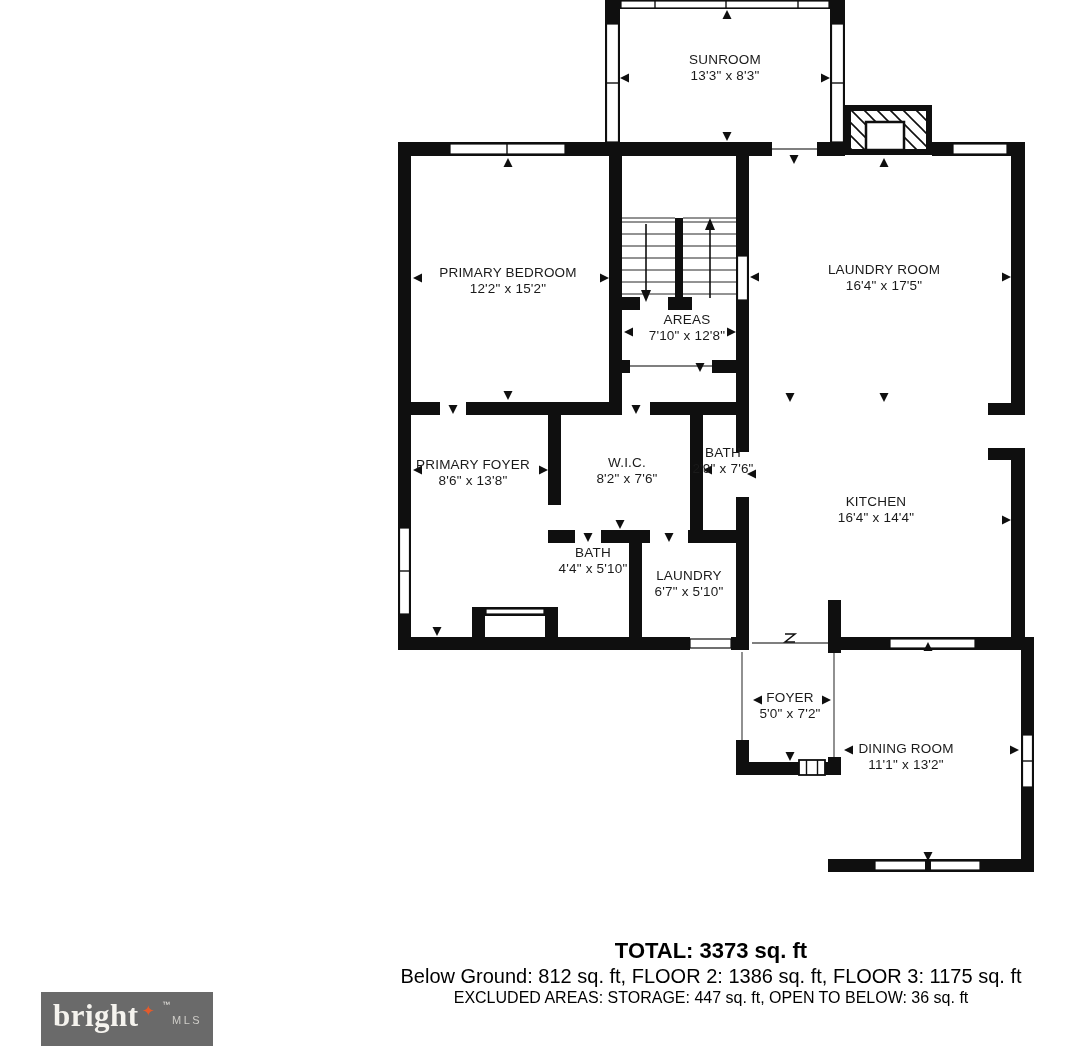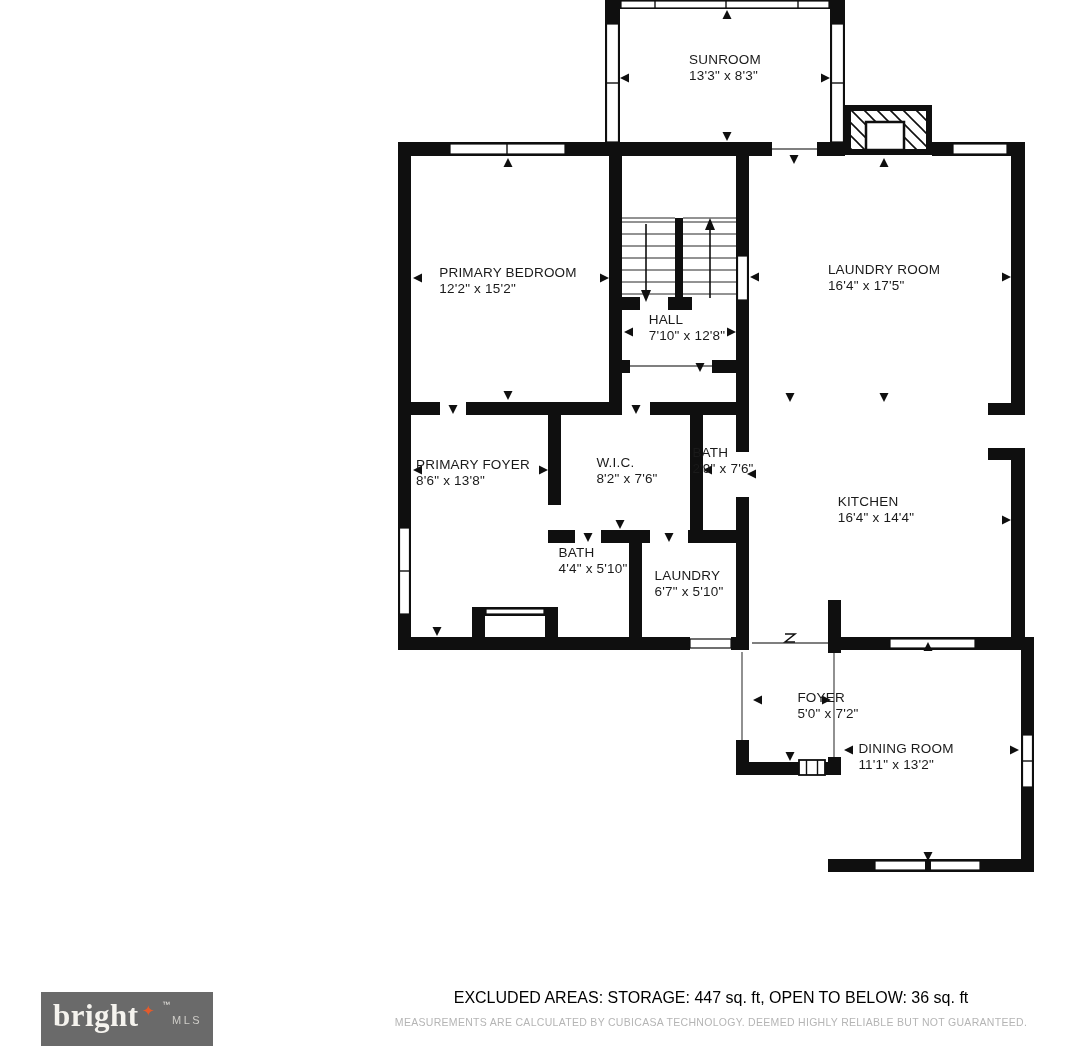--- a/index.html
+++ b/index.html
@@ -1,19 +1,19 @@
 <!DOCTYPE html>
 <html><head>
 <meta charset="utf-8">
 <style>
   html,body{margin:0;padding:0;background:#ffffff;}
   #page{position:relative;width:1082px;height:1046px;background:#ffffff;overflow:hidden;
         font-family:"Liberation Sans","DejaVu Sans",sans-serif;}
   #plan-svg{position:absolute;left:0;top:0;}
-  .room-label{position:absolute;transform:translate(-50%,-50%);text-align:left;
+  .room-label{position:absolute;transform:translate(-50%,-50%);text-align:center;
               color:#1a1a1a;font-size:13.5px;line-height:16px;white-space:nowrap;letter-spacing:.2px;}
   .room-label .rname{font-size:13.5px;}
   .room-label .rdims{font-size:13.5px;}
   .footer-line{position:absolute;left:711px;transform:translateX(-50%);white-space:nowrap;color:#000;}
   #footer-total{top:938px;font-size:22px;font-weight:bold;}
   #footer-floors{top:965px;font-size:20px;}
   #footer-excluded{top:989px;font-size:16px;}
   #footer-disclaimer{top:1016px;font-size:10.5px;color:#b5b5b5;letter-spacing:.3px;}
   #logo-box{position:absolute;left:0;top:992px;width:172px;height:70px;background:#6a6a6a;margin-left:41px;}
   #logo-bright{position:absolute;left:12px;top:6px;color:#f5f3ee;font-family:"Liberation Serif","DejaVu Serif",serif;
@@ -211,21 +211,21 @@
   </div>
   <div class="room-label" style="left:508px;top:281px">
     <div class="rname">PRIMARY BEDROOM</div>
     <div class="rdims">12'2" x 15'2"</div>
   </div>
   <div class="room-label" style="left:884px;top:278px">
     <div class="rname">LAUNDRY ROOM</div>
     <div class="rdims">16'4" x 17'5"</div>
   </div>
   <div class="room-label" style="left:687px;top:328px">
-    <div class="rname">HALL</div>
+    <div class="rname">AREAS</div>
     <div class="rdims">7'10" x 12'8"</div>
   </div>
   <div class="room-label" style="left:473px;top:473px">
     <div class="rname">PRIMARY FOYER</div>
     <div class="rdims">8'6" x 13'8"</div>
   </div>
   <div class="room-label" style="left:627px;top:471px">
     <div class="rname">W.I.C.</div>
     <div class="rdims">8'2" x 7'6"</div>
   </div>
@@ -238,31 +238,32 @@
     <div class="rdims">16'4" x 14'4"</div>
   </div>
   <div class="room-label" style="left:593px;top:561px">
     <div class="rname">BATH</div>
     <div class="rdims">4'4" x 5'10"</div>
   </div>
   <div class="room-label" style="left:689px;top:584px">
     <div class="rname">LAUNDRY</div>
     <div class="rdims">6'7" x 5'10"</div>
   </div>
-  <div class="room-label" style="left:828px;top:706px">
+  <div class="room-label" style="left:790px;top:706px">
     <div class="rname">FOYER</div>
     <div class="rdims">5'0" x 7'2"</div>
   </div>
   <div class="room-label" style="left:906px;top:757px">
     <div class="rname">DINING ROOM</div>
     <div class="rdims">11'1" x 13'2"</div>
   </div>
 
+  <div class="footer-line" id="footer-total">TOTAL: 3373 sq. ft</div>
+  <div class="footer-line" id="footer-floors">Below Ground: 812 sq. ft, FLOOR 2: 1386 sq. ft, FLOOR 3: 1175 sq. ft</div>
   <div class="footer-line" id="footer-excluded">EXCLUDED AREAS: STORAGE: 447 sq. ft, OPEN TO BELOW: 36 sq. ft</div>
-  <div class="footer-line" id="footer-disclaimer">MEASUREMENTS ARE CALCULATED BY CUBICASA TECHNOLOGY. DEEMED HIGHLY RELIABLE BUT NOT GUARANTEED.</div>
 
   <div id="logo-box">
     <span id="logo-bright">bright</span>
     <span id="logo-star">✦</span>
     <span id="logo-tm">™</span>
     <span id="logo-mls">MLS</span>
   </div>
 
 </div>
 

